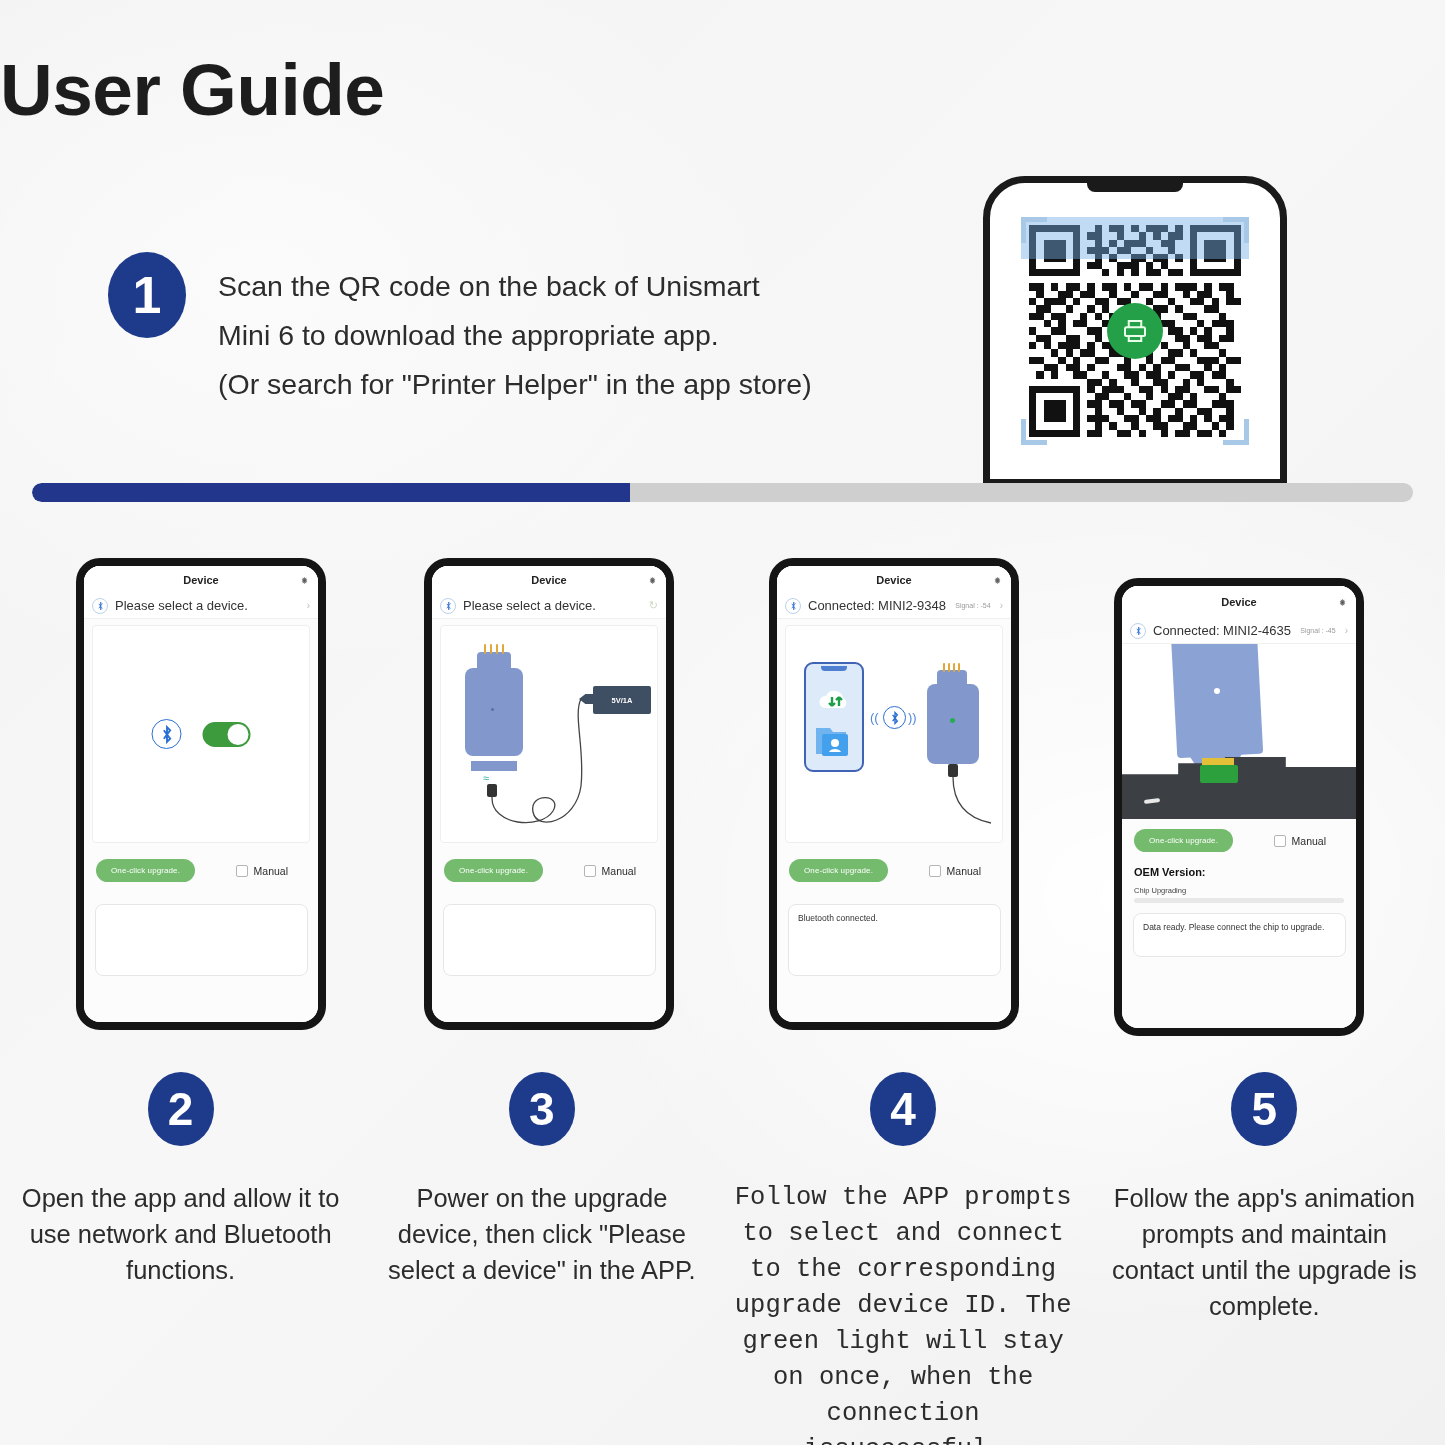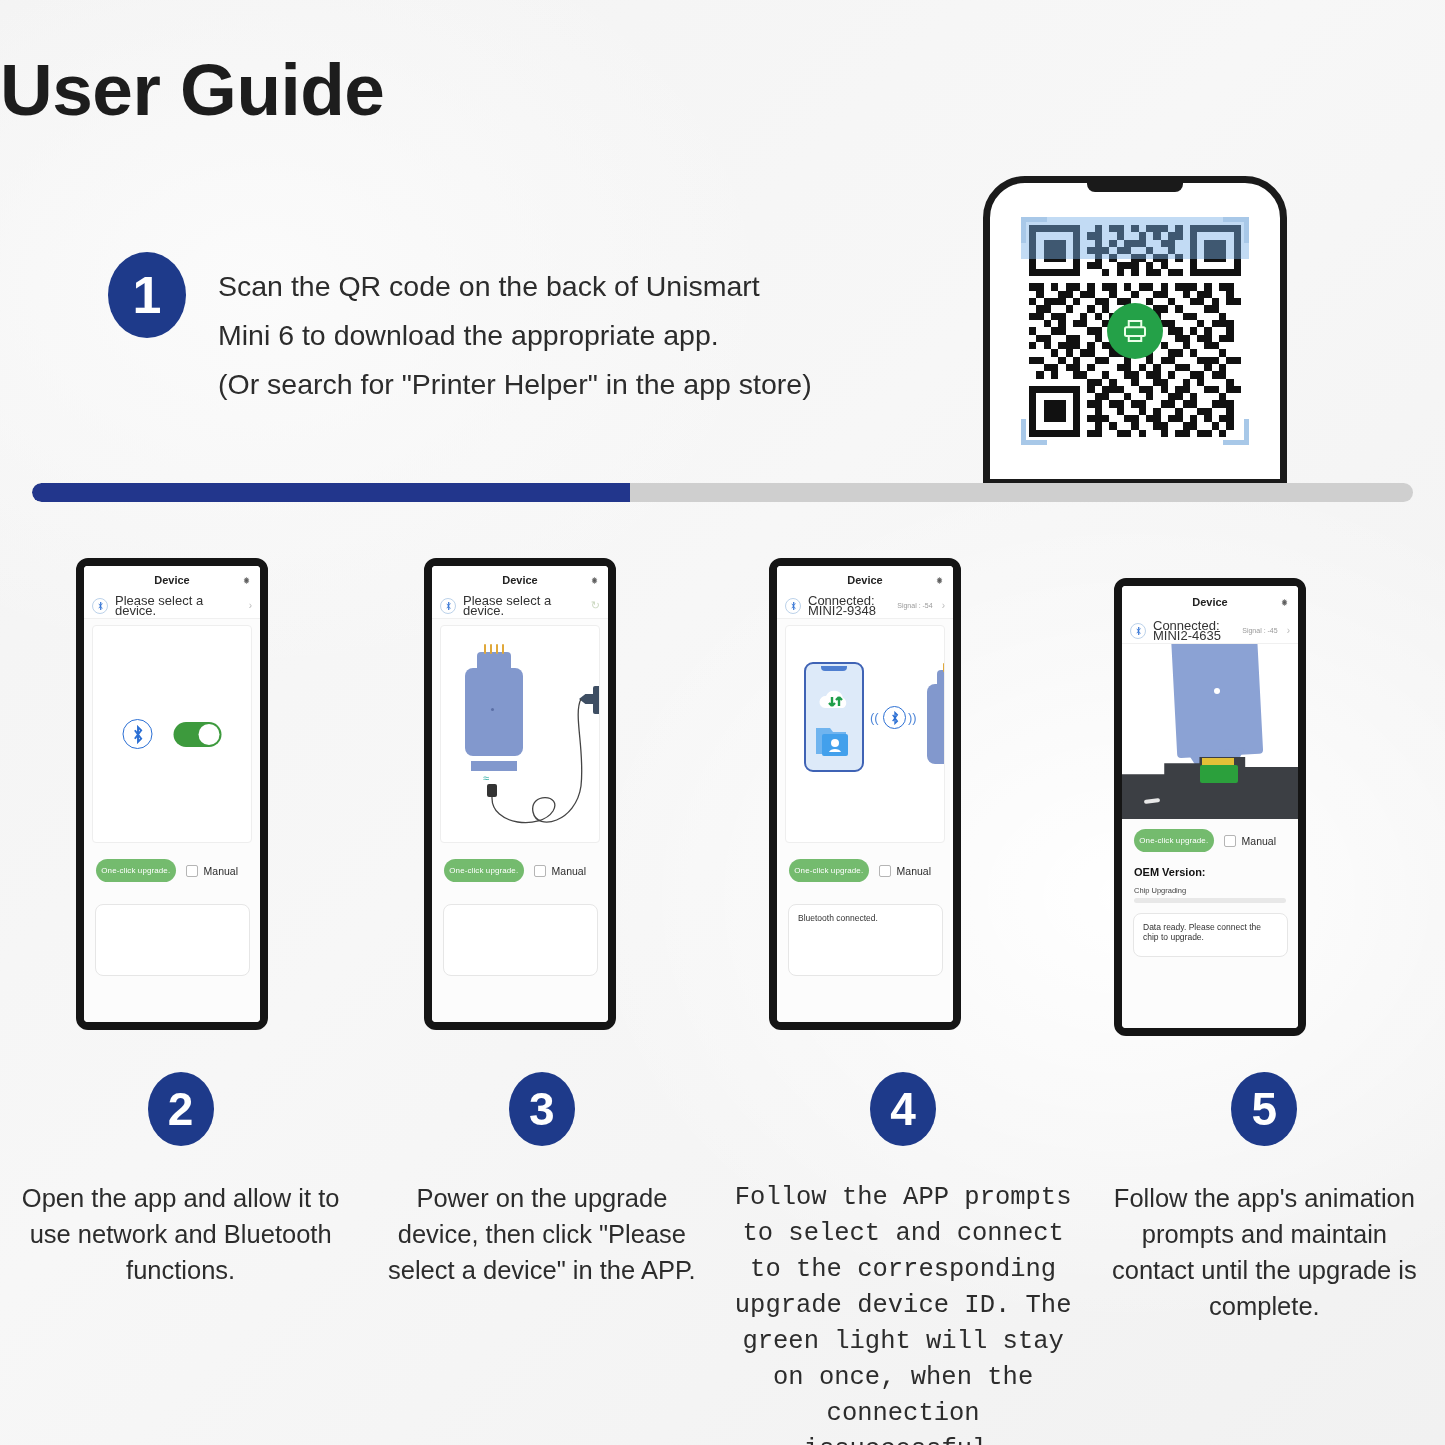--- a/index.html
+++ b/index.html
@@ -63,22 +63,22 @@
   
   .prog-track{
     position:absolute; left:32px; top:483px; width:1381px; height:19px;
     background:#cfcfcf; border-radius:10px; overflow:hidden;
   }
   .prog-fill{ height:100%; width:43.3%; background:#22368c; border-radius:10px 0 0 10px; }
 
   
   .phones{ position:absolute; left:0; top:552px; width:100%; height:480px; }
   .phone{
-    position:absolute; width:192px; height:472px;
-    border:8px solid #151515; border-radius:12px; background:#fafafa;
+    position:absolute; width:250px; height:472px;
+    border:8px solid #151515; border-radius:24px; background:#fafafa;
     overflow:hidden;
   }
   .phone.p1{ left:76px; top:6px; }
   .phone.p2{ left:424px; top:6px; }
   .phone.p3{ left:769px; top:6px; }
   .phone.p4{ left:1114px; top:26px; height:458px; }
   .sidebtn{ position:absolute; background:#151515; border-radius:3px; z-index:5; }
   .sb-l1{ left:-11px; top:70px; width:4px; height:24px; }
   .sb-l2{ left:-11px; top:106px; width:4px; height:42px; }
   .sb-l3{ left:-11px; top:160px; width:4px; height:42px; }
@@ -109,21 +109,21 @@
     border-radius:4px; flex:0 0 auto; height:218px; position:relative; overflow:hidden;
   }
   .canvas.full{ margin:0; border:none; border-radius:0; height:235px; }
 
   .ctrls{ display:flex; align-items:center; padding:16px 10px 0 12px; gap:10px; }
   .btn-green{
     background:#74bb6e; color:#fff; border-radius:20px;
     padding:7px 0; width:99px; text-align:center;
     font-size:8px; letter-spacing:.1px;
   }
-  .manual{ display:flex; align-items:center; gap:6px; margin-left:auto; margin-right:12px; }
+  .manual{ display:flex; align-items:center; gap:6px; margin-left:auto; margin-right:20px; }
   .cbox{ width:12px; height:12px; border:1.3px solid #b5b5b5; border-radius:2px; background:#fff; }
   .manual-lbl{ font-size:10.5px; color:#2b2b2b; }
 
   .logbox{
     margin:22px 10px 0 11px; border:1px solid #e6e6e6; border-radius:8px;
     height:72px; padding:8px 9px; font-size:8.5px; color:#333; background:#fff;
   }
   .logbox.tall{ height:44px; margin-top:10px; }
 
   .oem{ padding:14px 12px 0 12px; }

